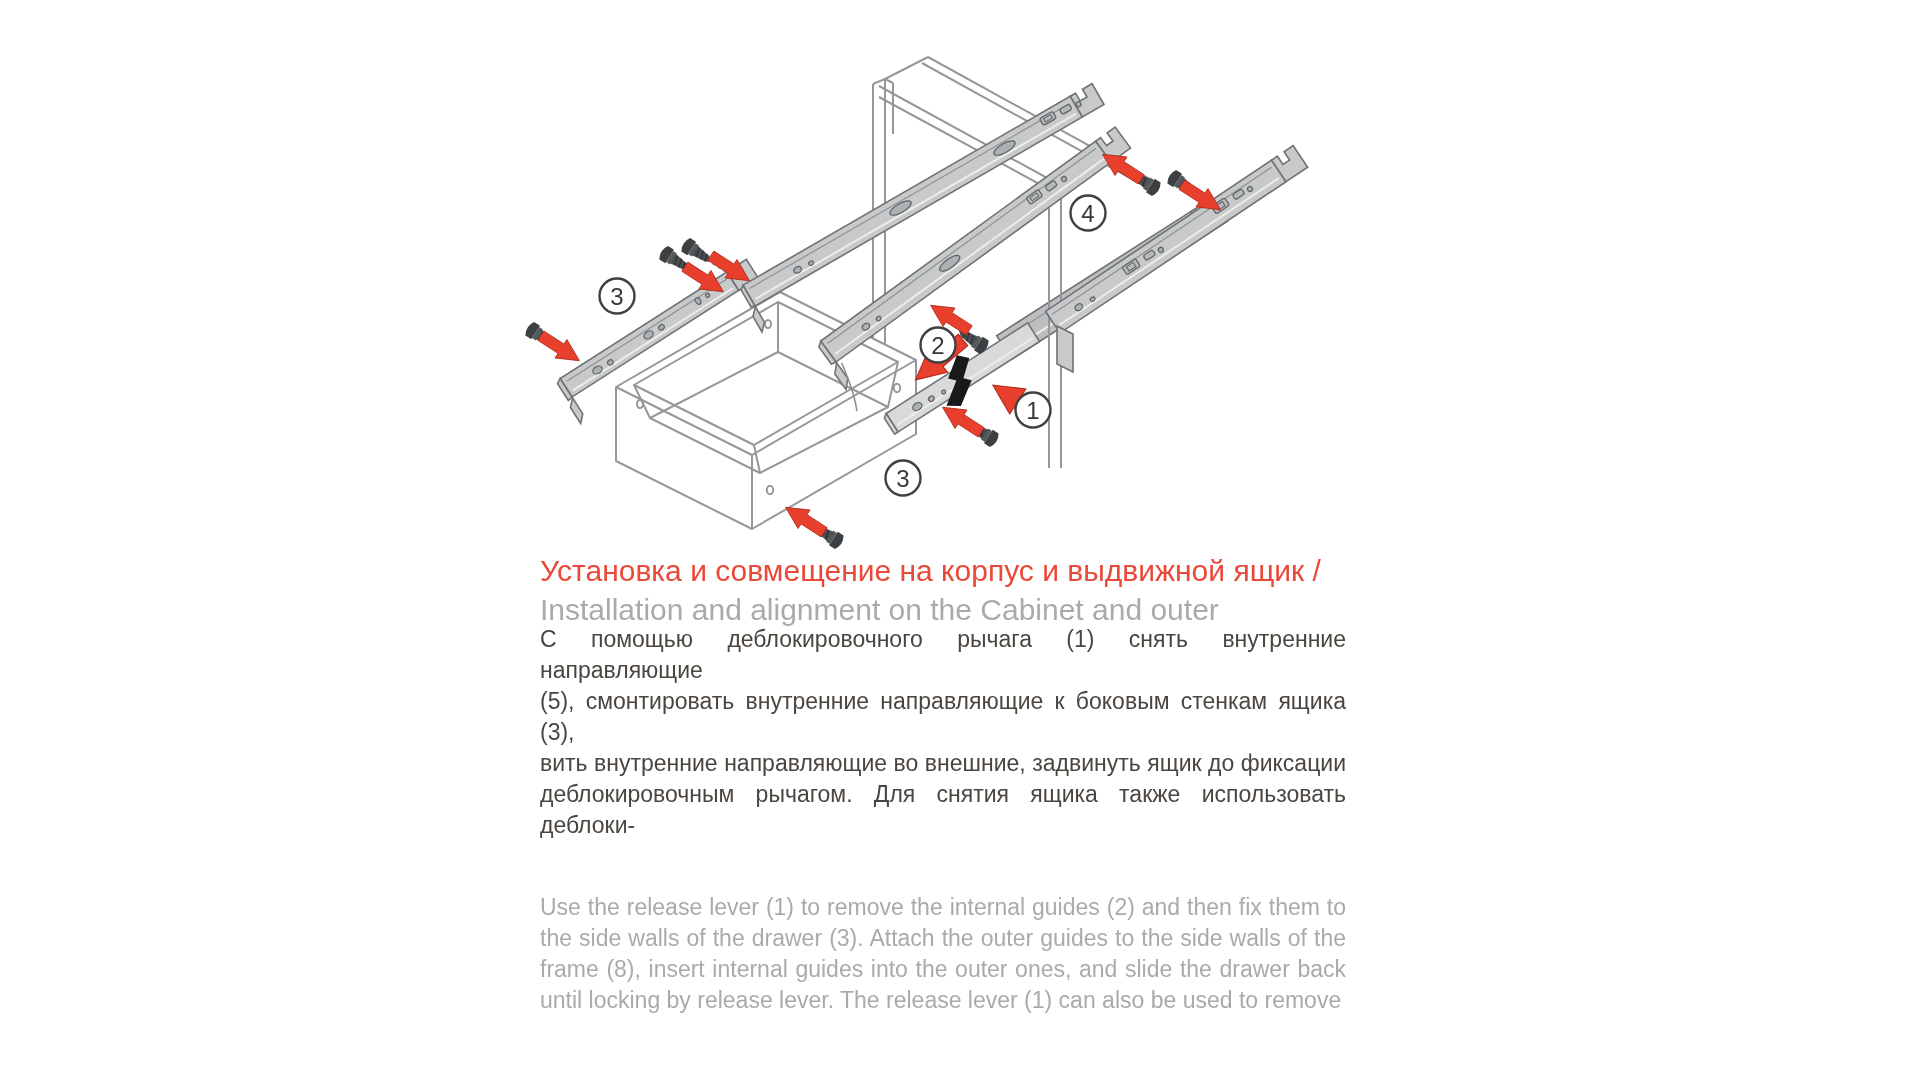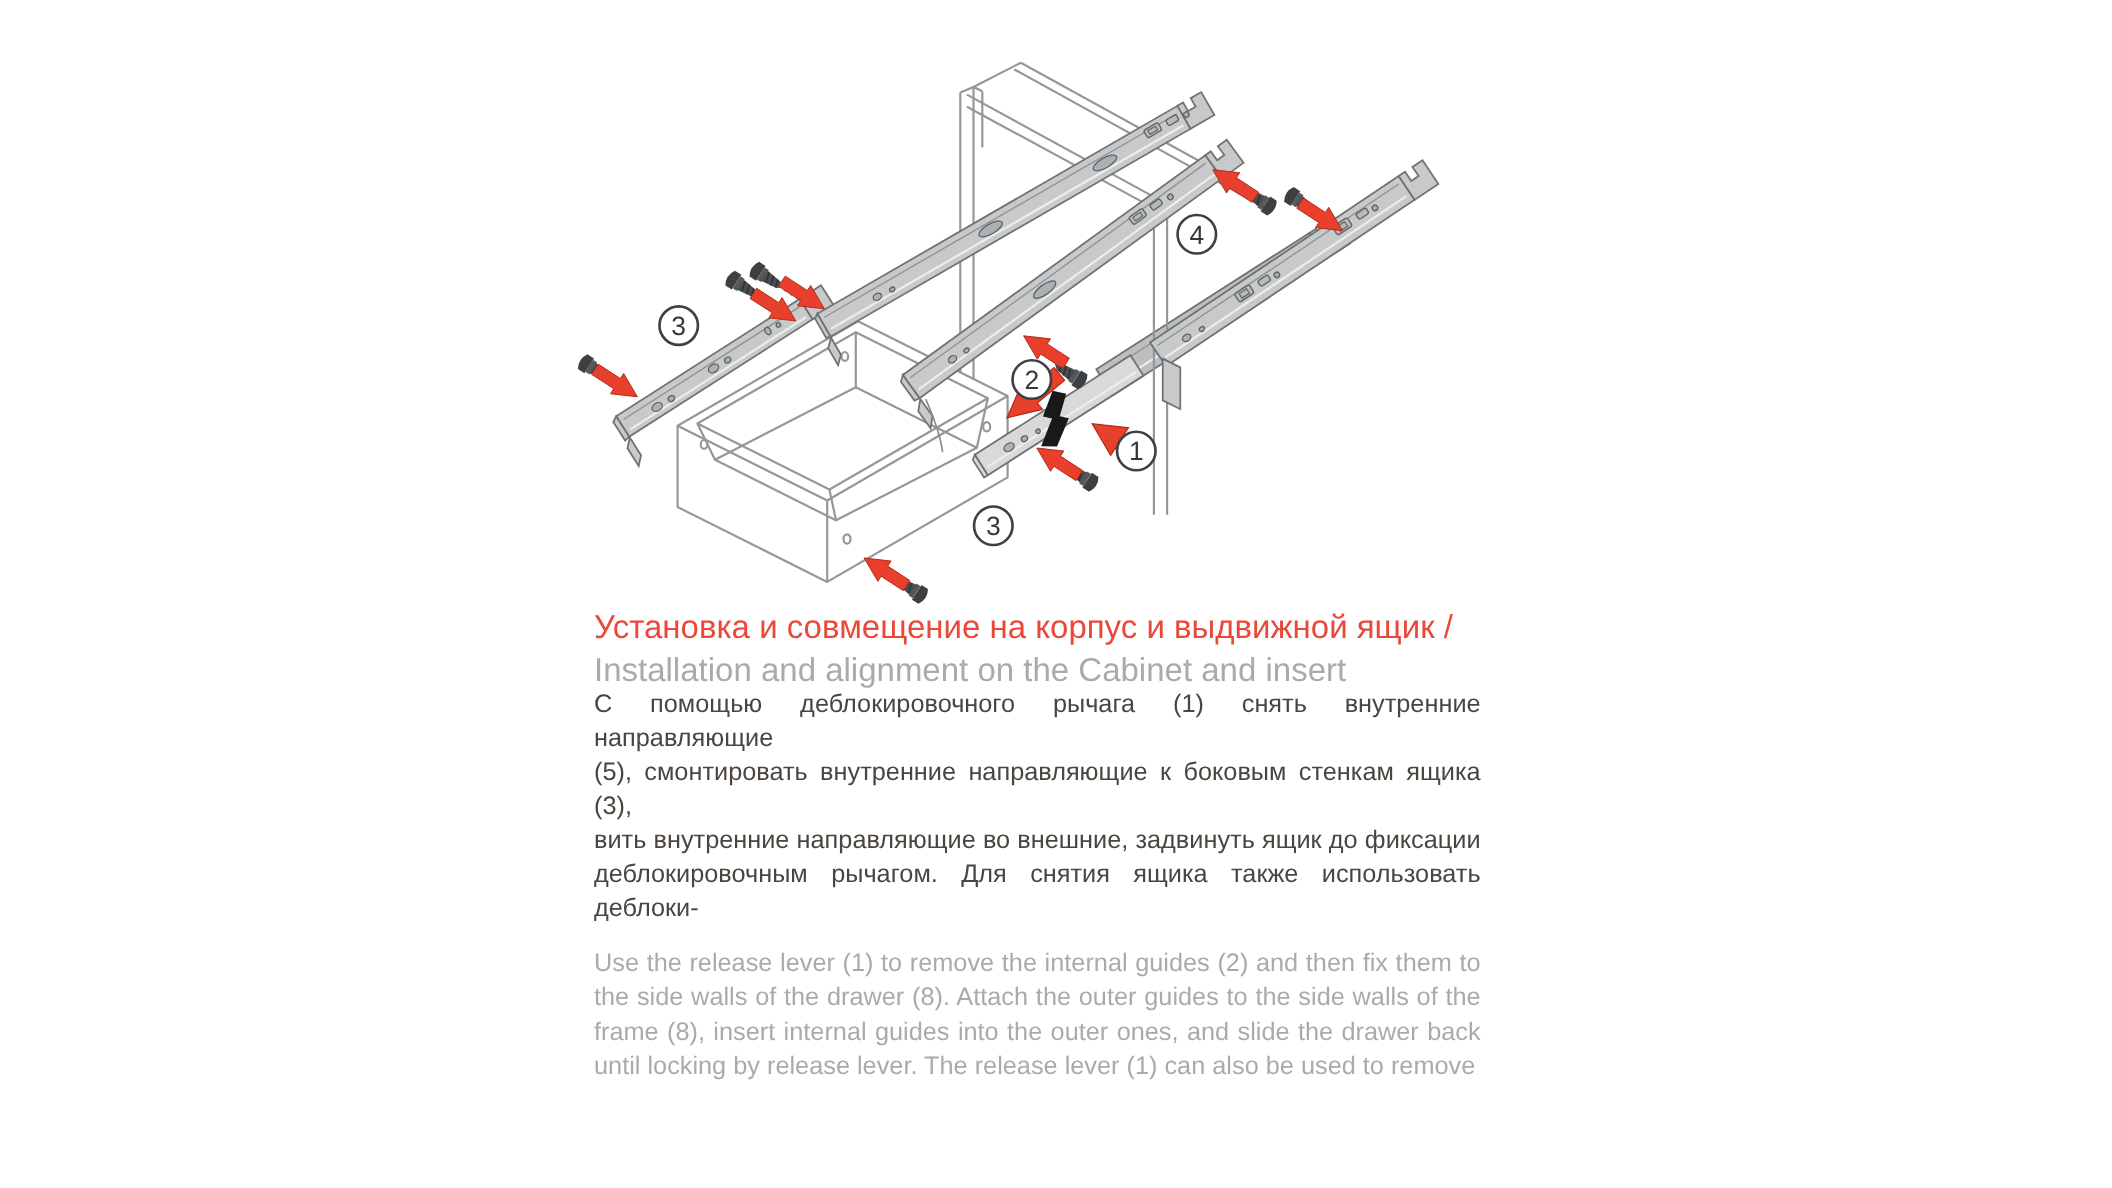--- a/index.html
+++ b/index.html
@@ -31,21 +31,21 @@
   .callout-num { font-family:"Liberation Sans",sans-serif; font-size:24px; fill:#35373a; }
 
   
   .textcol { position:absolute; left:540px; width:806px; }
   .title-ru { color:var(--title_red,#ea4838); font-size:30px; font-weight:400; line-height:39px; white-space:nowrap; }
   .title-en { color:var(--text_gray,#a8aaad); font-size:30px; font-weight:400; line-height:39px; white-space:nowrap; }
   .para { font-size:23px; }
   .para .tline { line-height:31px; text-align:justify; text-align-last:justify; }
   .para .tline:last-child { text-align-last:left; }
   .para-ru { color:var(--text_dark,#4b4540); }
-  .para-en { color:var(--text_gray,#a8aaad); }
+  .para-en { color:var(--text_gray,#a8aaad);margin-top:32px; }
 </style>
 </head>
 <body>
 
 <div class="page">
 
   <div class="diagram-wrap">
   <svg width="1920" height="560" viewBox="0 0 1920 560">
     <defs>
       <g id="screw">
@@ -233,30 +233,30 @@
       <g>
         <circle class="callout-circle" cx="903" cy="478" r="17.5"></circle>
         <text class="callout-num" x="903" y="478" text-anchor="middle" dy="0.36em">3</text>
       </g>
     </g>
   </svg>
   </div>
 
   <div class="textcol" style="top:551px;">
     <div class="title-ru">Установка и совмещение на корпус и выдвижной ящик /</div>
-    <div class="title-en">Installation and alignment on the Cabinet and insert</div>
+    <div class="title-en">Installation and alignment on the Cabinet and outer</div>
   </div>
 
   <div class="textcol para para-ru" style="top:624px;">
     <div class="tline">С помощью деблокировочного рычага (1) снять внутренние направляющие</div>
     <div class="tline">(5), смонтировать внутренние направляющие к боковым стенкам ящика (3),</div>
     <div class="tline">вить внутренние направляющие во внешние, задвинуть ящик до фиксации</div>
     <div class="tline">деблокировочным рычагом. Для снятия ящика также использовать деблоки-</div>
   </div>
 
   <div class="textcol para para-en" style="top:860px;">
     <div class="tline">Use the release lever (1) to remove the internal guides (2) and then fix them to</div>
-    <div class="tline">the side walls of the drawer (8). Attach the outer guides to the side walls of the</div>
+    <div class="tline">the side walls of the drawer (3). Attach the outer guides to the side walls of the</div>
     <div class="tline">frame (8), insert internal guides into the outer ones, and slide the drawer back</div>
     <div class="tline">until locking by release lever. The release lever (1) can also be used to remove</div>
   </div>
 
 </div>
 
 </body></html>

